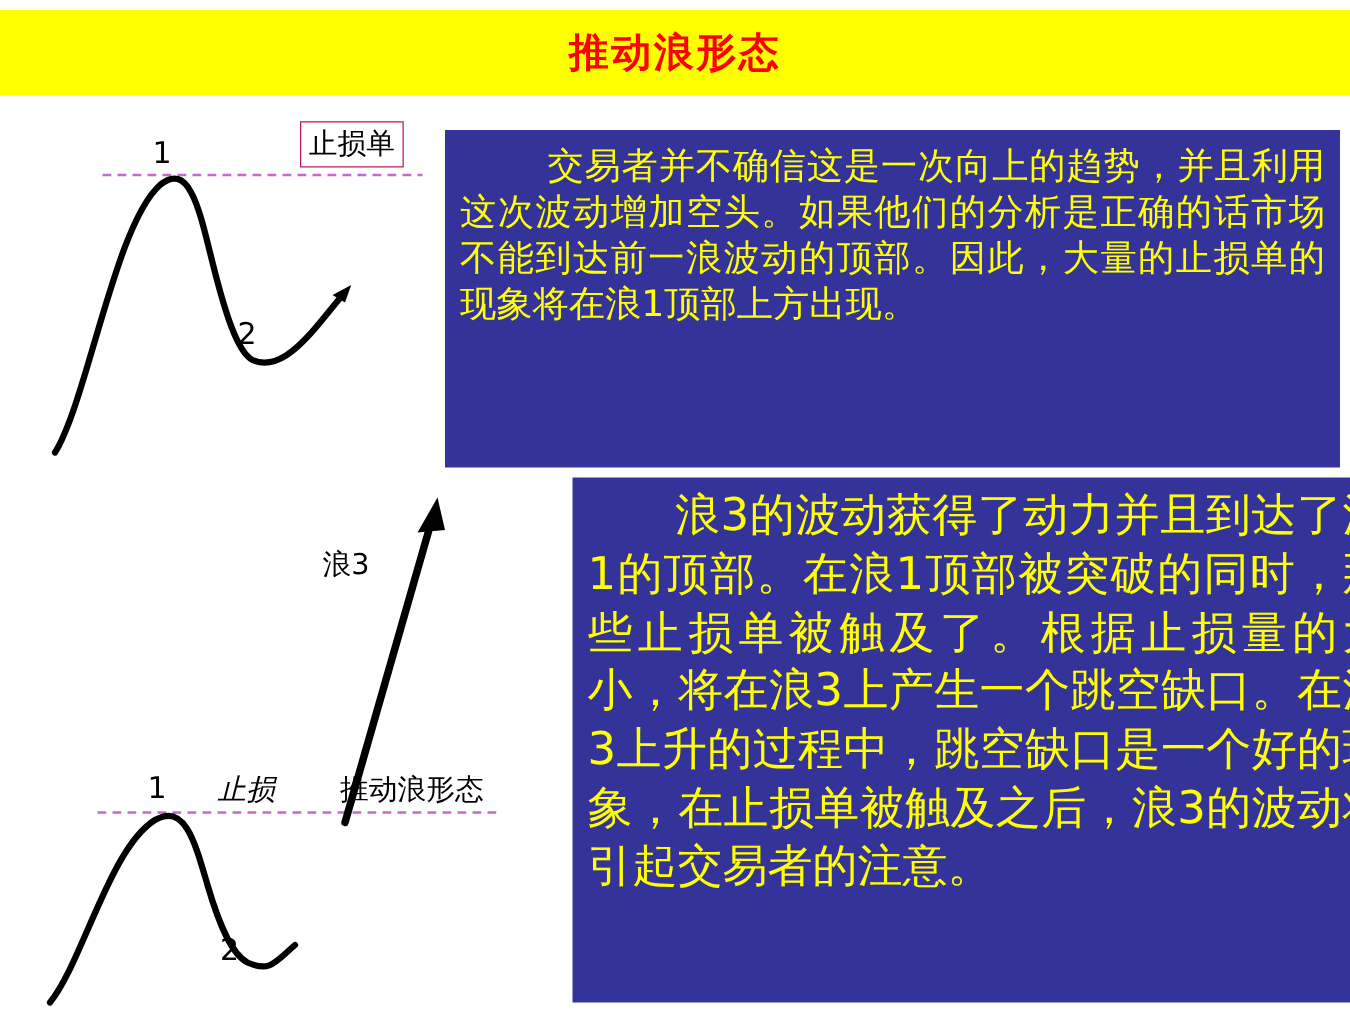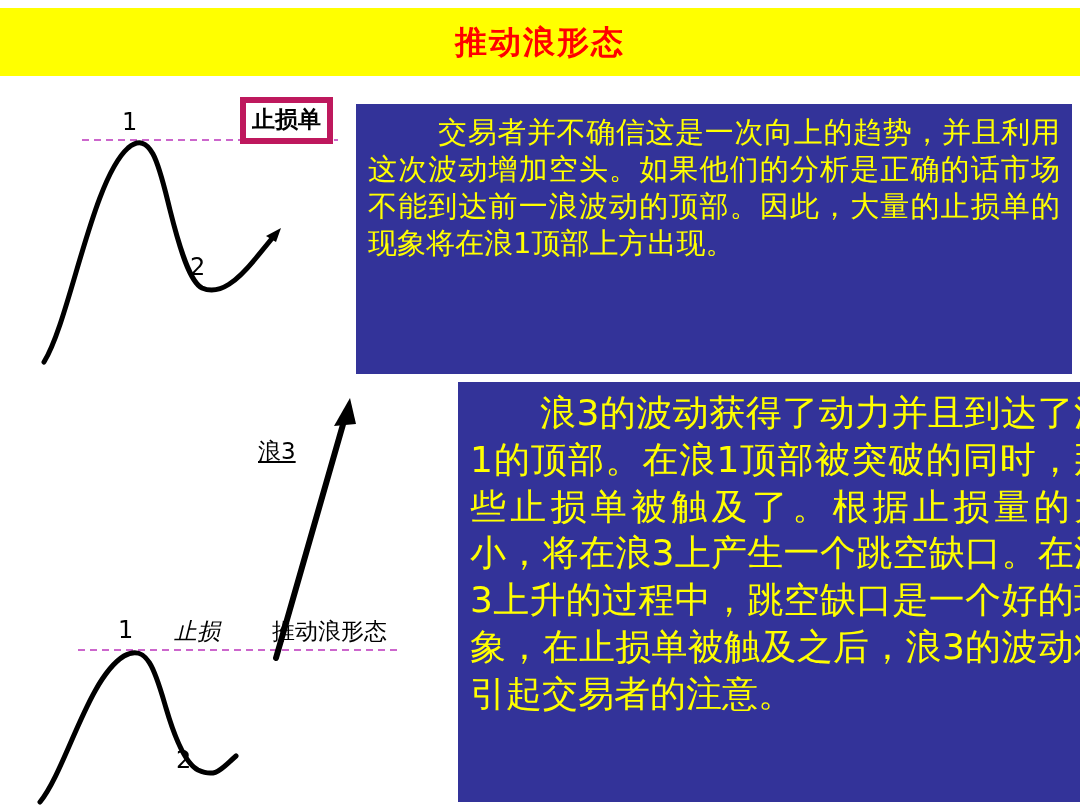--- a/index.html
+++ b/index.html
@@ -96,25 +96,24 @@
     position: absolute;
     color: #000000;
     font-size: 23px;
     font-family: "DejaVu Sans", "Liberation Sans", sans-serif;
     white-space: nowrap;
   }
   .lbl-num {
     font-size: 24px;
   }
   .boxed {
-    border: 6px solid #be185d;
+    border: 1px solid #be185d;
     background: #ffffff;
     padding: 1px 6px 3px 6px;
     font-size: 23px;
-    font-weight: bold;
   }
 </style>
 </head>
 <body>
 
 <div class="title-banner">
   <div class="title-text">推动浪形态</div>
 </div>
 
 <div class="diagram diagram-top">
@@ -140,21 +139,21 @@
     <path d="M 40 424 C 66 392 88 300 124 278 C 148 264 156 296 166 330 C 176 364 186 386 198 392
              C 216 400 220 392 236 378" fill="none" stroke="#000000" stroke-width="5" stroke-linecap="round"></path>
 
     <path d="M 276 280 L 346 36" fill="none" stroke="#000000" stroke-width="6" stroke-linecap="round"></path>
     <polygon points="350,20 334,48 356,46" fill="#000000"></polygon>
   </svg>
   <span class="lbl lbl-num" style="left:118px; top:238px;">1</span>
   <span class="lbl lbl-num" style="left:176px; top:368px;">2</span>
   <span class="lbl" style="left:174px; top:238px;font-style:italic;">止损</span>
   <span class="lbl" style="left:272px; top:238px;">推动浪形态</span>
-  <span class="lbl" style="left:258px; top:58px;text-decoration:underline;">浪3</span>
+  <span class="lbl" style="left:258px; top:58px;">浪3</span>
 </div>
 
 <div class="text-panel panel-top">
   <div class="panel-text">交易者并不确信这是一次向上的趋势，并且利用这次波动增加空头。如果他们的分析是正确的话市场不能到达前一浪波动的顶部。因此，大量的止损单的现象将在浪1顶部上方出现。</div>
 </div>
 
 <div class="text-panel panel-bottom">
   <div class="panel-text">浪3的波动获得了动力并且到达了浪1的顶部。在浪1顶部被突破的同时，那些止损单被触及了。根据止损量的大小，将在浪3上产生一个跳空缺口。在浪3上升的过程中，跳空缺口是一个好的现象，在止损单被触及之后，浪3的波动将引起交易者的注意。</div>
 </div>
 

